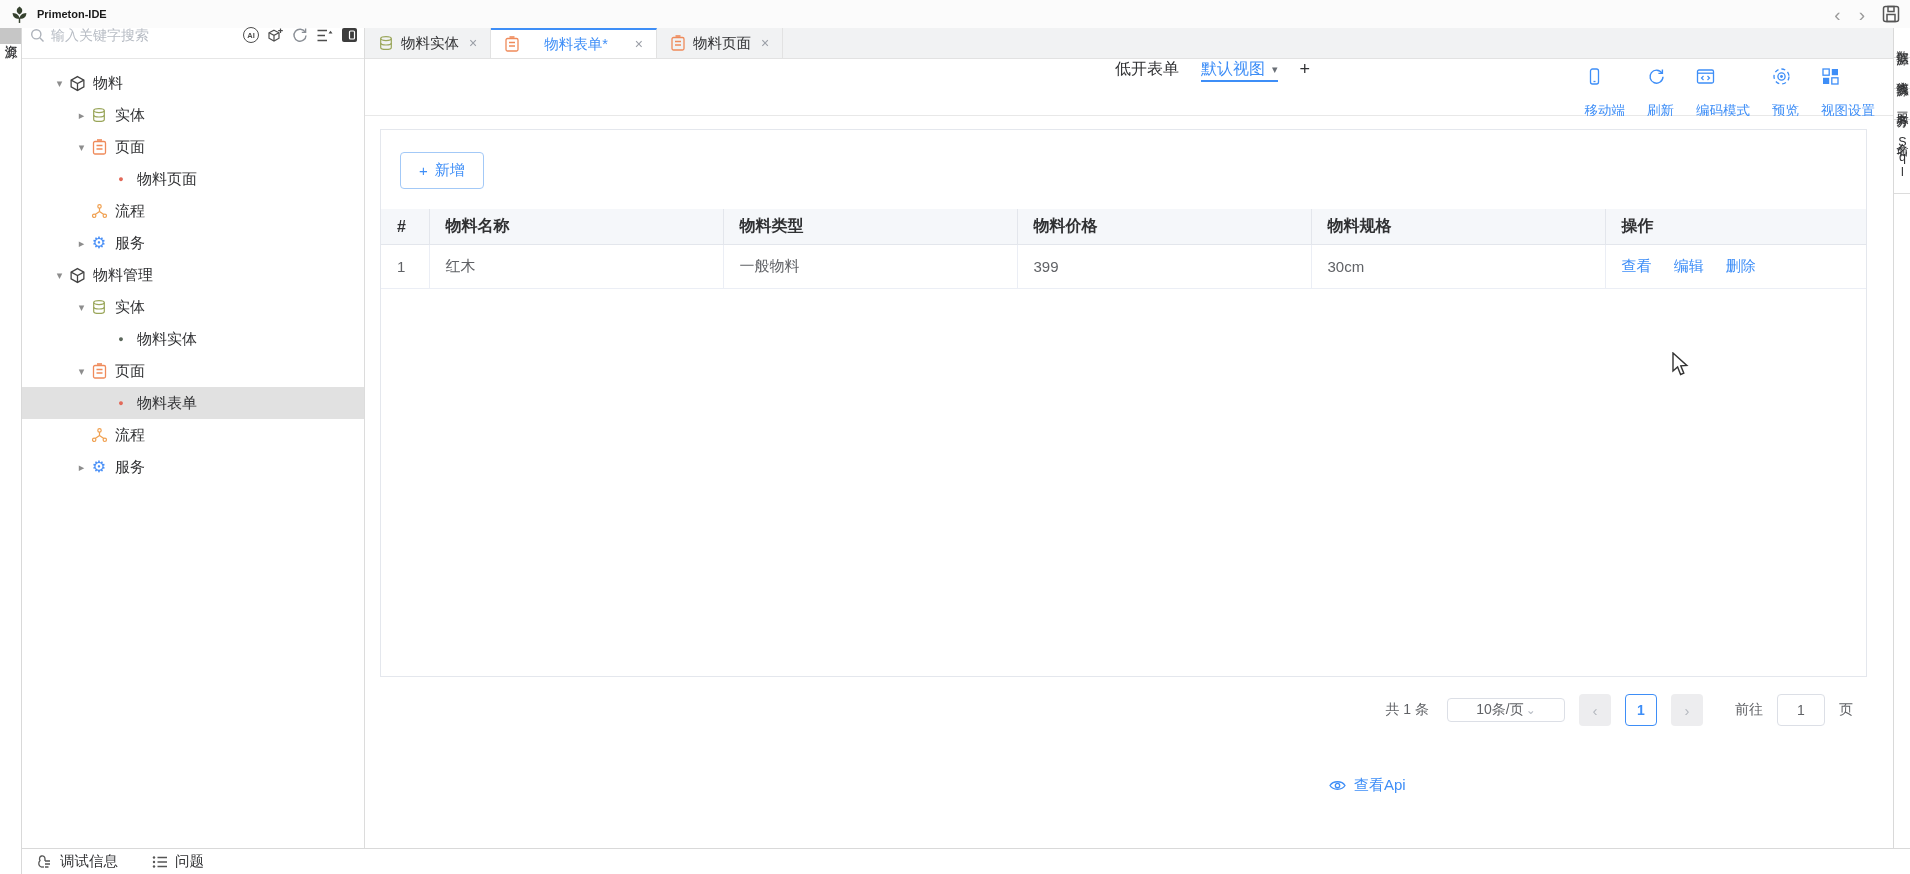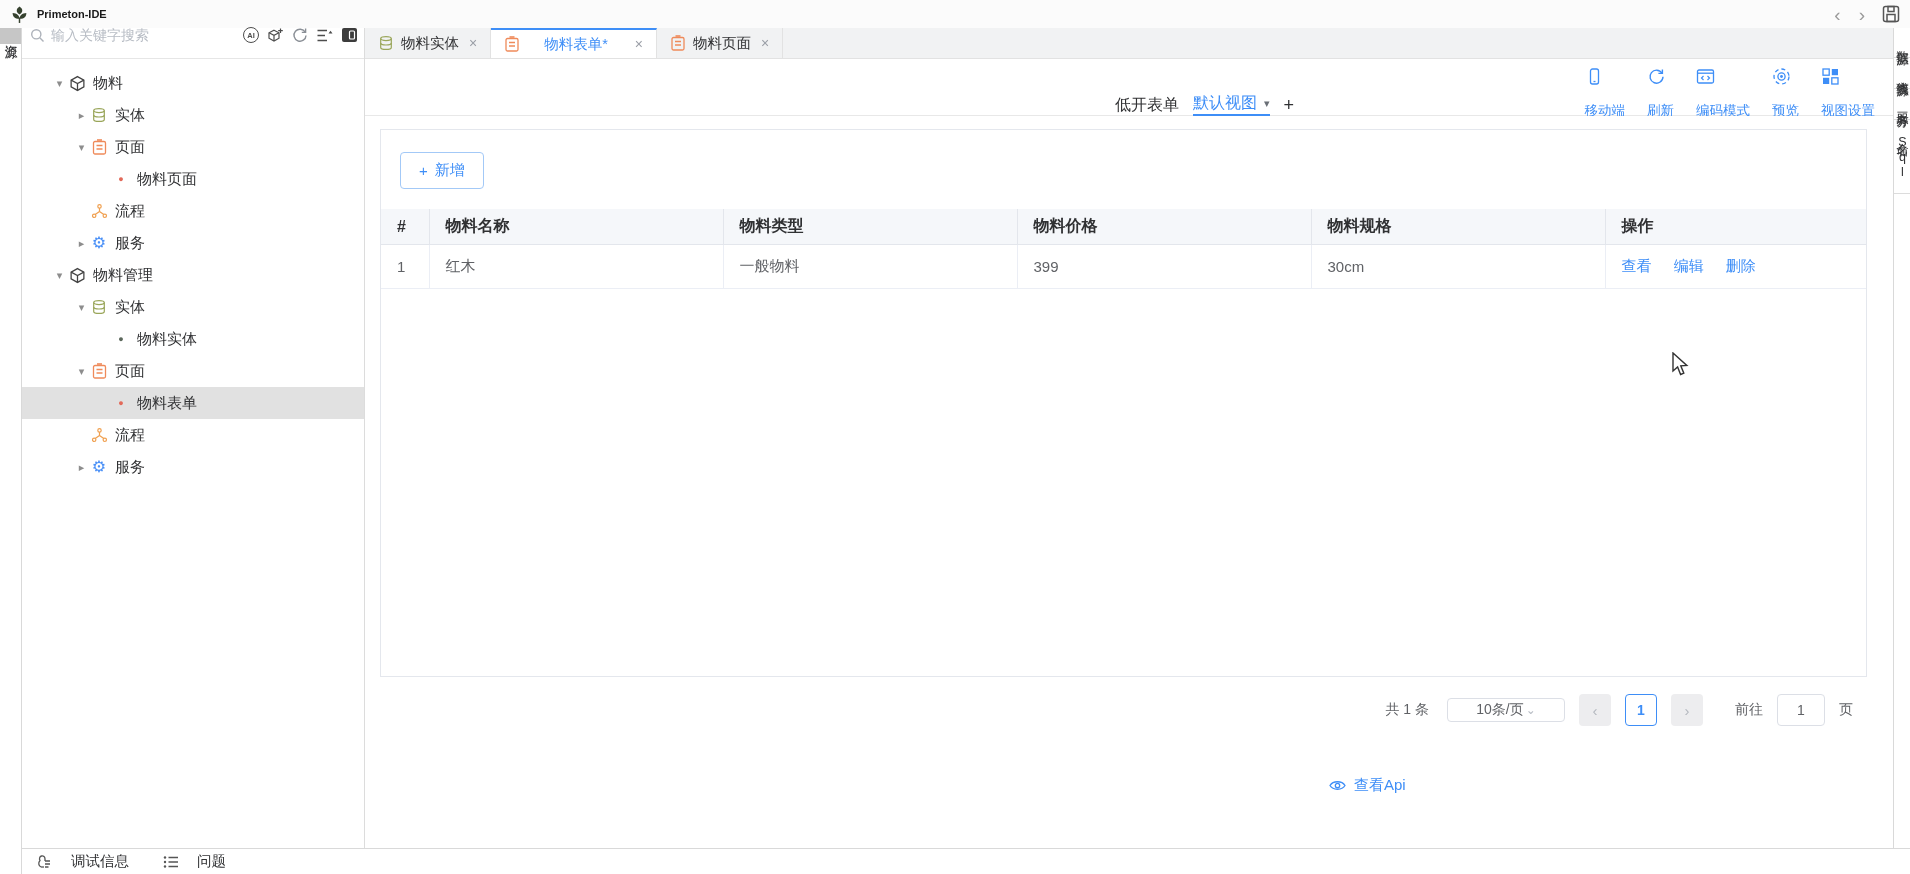--- a/index.html
+++ b/index.html
@@ -45,21 +45,21 @@
   
   .main { flex:1; display:flex; flex-direction:column; min-width:0; background:#fff; }
   .tab-row { height:31px; background:#f1f2f3; border-bottom:1px solid #e2e2e2; display:flex; align-items:stretch; flex:0 0 auto; }
   .etab { display:flex; align-items:center; gap:7px; padding:0 13px; font-size:14.5px; color:#303133;
     border-right:1px solid #e2e2e2; background:#f1f2f3; cursor:default; }
   .etab.active { background:#fff; color:#3e8ef7; border-top:2px solid #3e8ef7; border-right-color:#e2e2e2;gap:24px; }
   .etab .close { color:#9a9ea6; font-size:14px; margin-left:3px; }
   .tabicon { width:16px; height:16px; }
 
   .view-toolbar { height:57px; position:relative; border-bottom:1px solid #e8e8e8; flex:0 0 auto; }
-  .vtabs { position:absolute; left:50%; transform:translateX(-14px); top:0; height:57px; display:flex; align-items:flex-end; gap:14px; }
+  .vtabs { position:absolute; left:50%; transform:translateX(-14px); top:0; height:57px; display:flex; align-items:flex-start; gap:22px; }
   .vtab { display:flex; align-items:center; font-size:16px; color:#303133; cursor:default; }
   .vtab.active { color:#3e8ef7; border-bottom:2px solid #3e8ef7; }
   .vtab .caret { font-size:11px; color:#6a6f76; margin-left:7px; }
   .vadd { display:flex; align-items:center; font-size:18px; color:#303133; }
   .vactions { position:absolute; right:18px; top:8px; display:flex; gap:22px; }
   .vaction { display:flex; flex-direction:column; align-items:flex-start; gap:16px; color:#3e8ef7; font-size:13.5px; cursor:default; }
   .vaction svg { width:19px; height:19px; }
 
   .canvas { flex:1; position:relative; background:#fff; min-height:0; }
   .card { position:absolute; left:15px; top:13px; width:1487px; height:548px; border:1px solid #e4e7ed; background:#fff; }
@@ -90,21 +90,21 @@
   .cursor-g { position:absolute; left:1304px; top:236px; }
 
   
   .right-rail { width:17px; border-left:1px solid #d9d9d9; background:#fff; flex:0 0 auto; display:flex; flex-direction:column; }
   .rsec { padding:13px 0; border-bottom:1px solid #dcdcdc; display:flex; justify-content:center; cursor:default; }
   .rsec .vtext { font-size:12.5px; letter-spacing:1px; }
 
   
   .bottom-bar { height:26px; border-top:1px solid #d9d9d9; display:flex; align-items:center; gap:34px; padding-left:14px;
     background:#fff; flex:0 0 auto; }
-  .bb-item { display:flex; align-items:center; gap:18px; font-size:14.5px; color:#303133; cursor:default; }
+  .bb-item { display:flex; align-items:center; gap:7px; font-size:14.5px; color:#303133; cursor:default; }
   .statusbar { height:23px; border-top:1px solid #d9d9d9; display:flex; align-items:center; padding-left:8px;
     font-size:14.5px; color:#303133; background:#fff; flex:0 0 auto; }
 
   svg { display:block; }
 </style>
 </head>
 <body>
 
 <div class="app">
 

